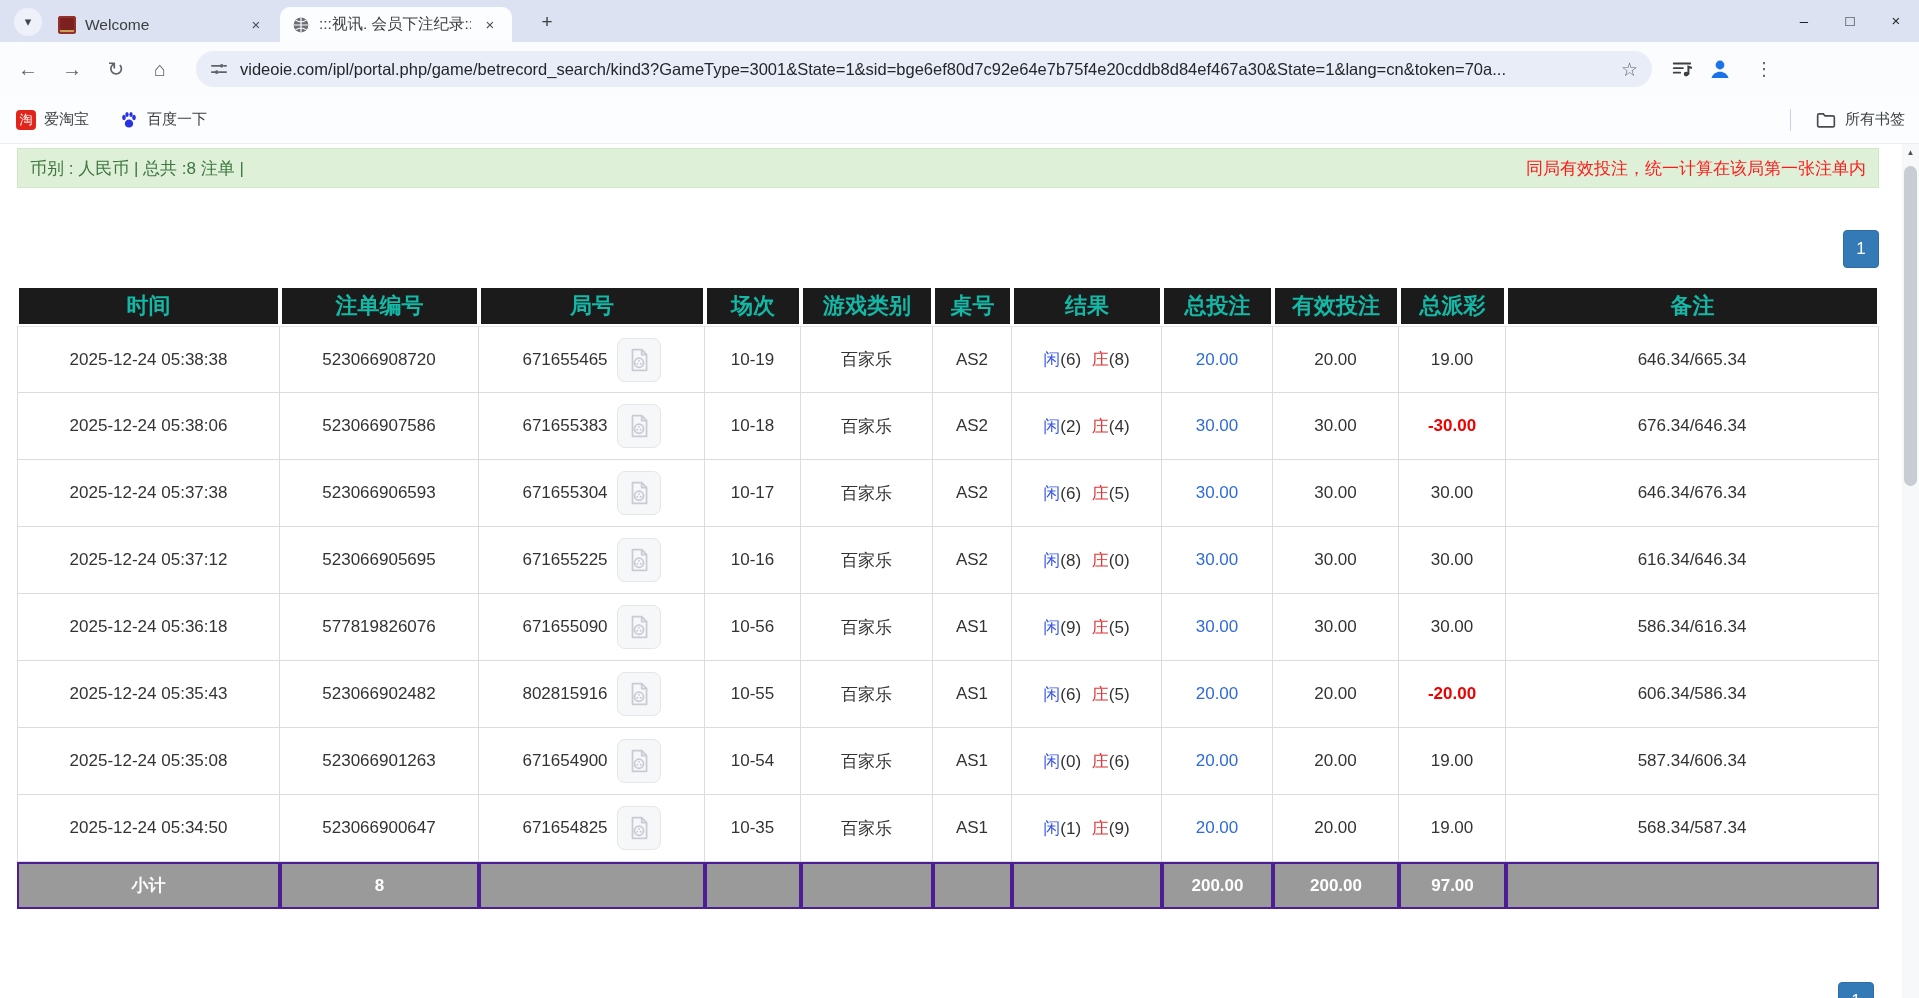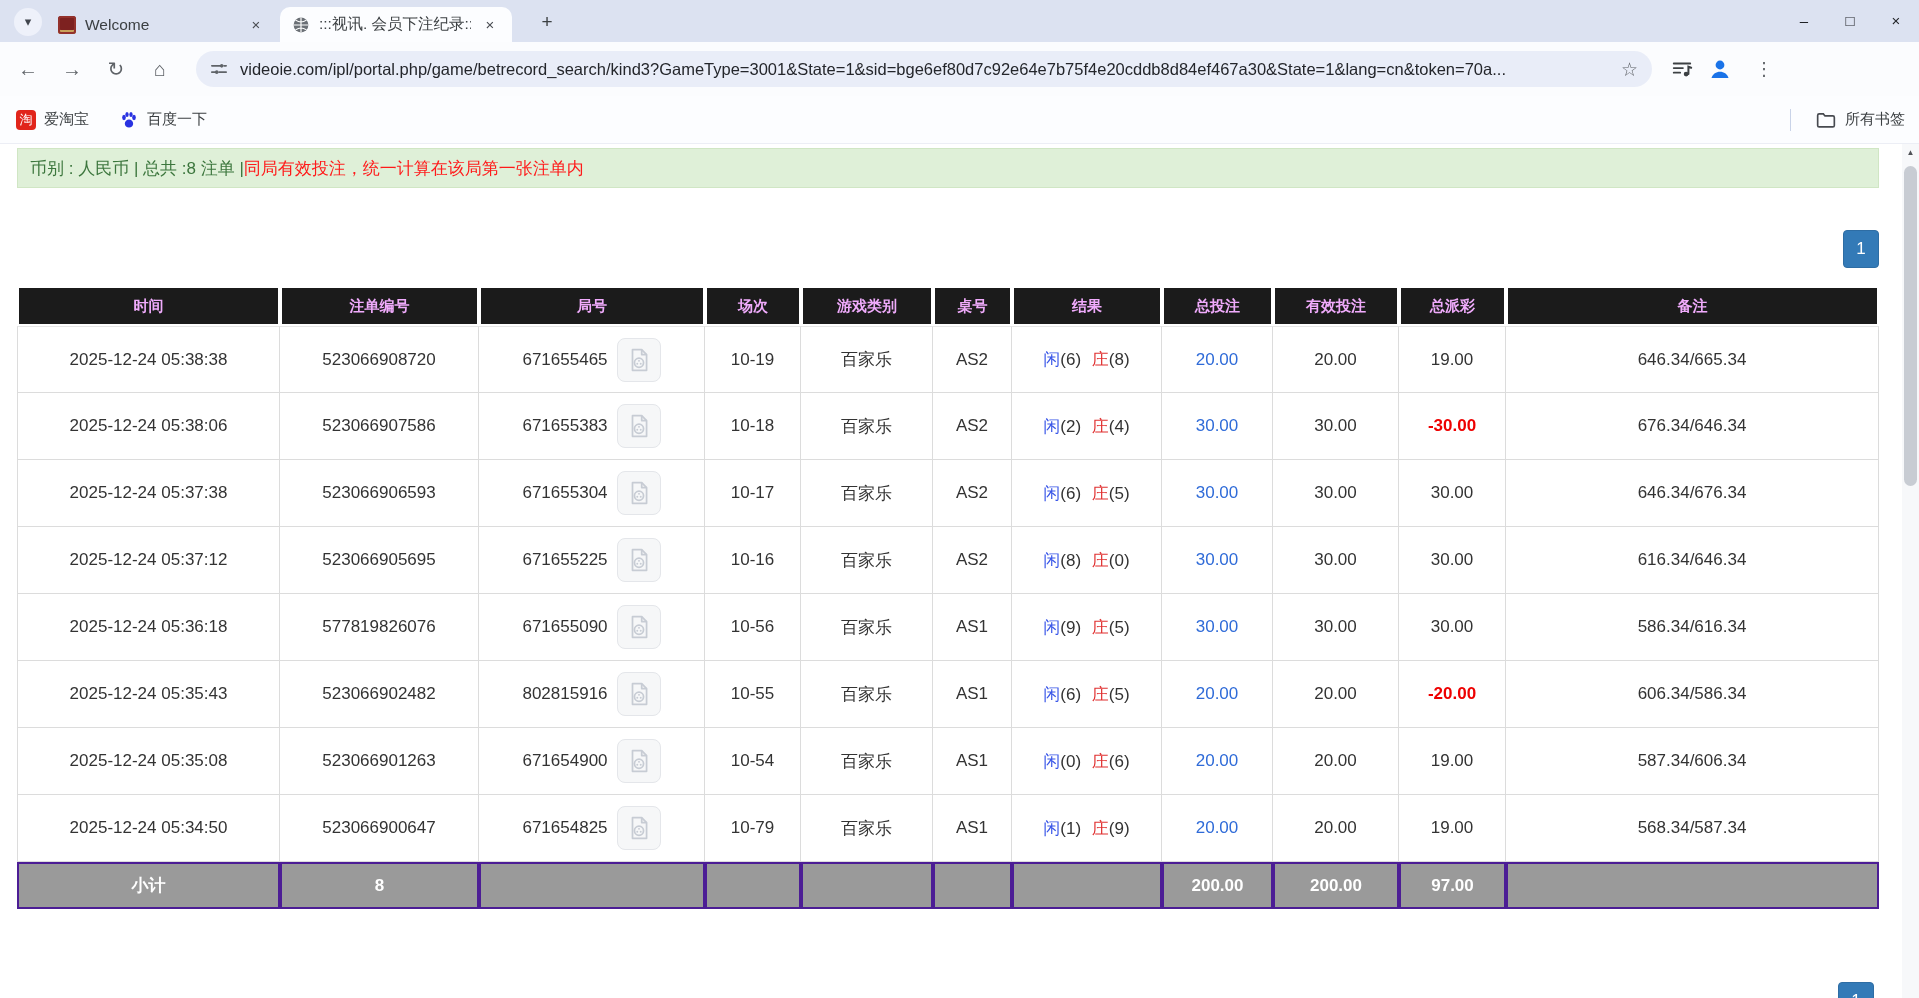--- a/index.html
+++ b/index.html
@@ -42,30 +42,30 @@
   .bm-divider { width:1px; height:22px; background:#c9d3e8; margin-right:16px; }
 
   
   .scrollbar { position:absolute; top:144px; right:0; width:17px; height:854px; background:#f7f8fa; }
   .scroll-arrow { width:17px; height:18px; text-align:center; line-height:18px; font-size:8px; color:#505257; }
   .scroll-thumb { position:absolute; top:22px; left:2px; width:13px; height:320px; background:#c8ccd3; border-radius:7px; }
 
   
   .page { position:absolute; top:144px; left:0; width:1902px; height:854px; background:#fff; overflow:hidden; }
   .info-bar { margin:4px 23px 0 17px; height:40px; background:var(--info-bg,#dff0d8);
-    border:1px solid #d0e6c4; display:flex; align-items:center; 
+    border:1px solid #d0e6c4; display:flex; align-items:center; justify-content:space-between;
     padding:0 12px; font-size:17px; }
   .info-left { color:var(--info-text,#3c763d); }
   .info-right { color:var(--notice-red,#ff1a1a); }
   .pager-row { margin:42px 23px 0 0; display:flex; justify-content:flex-end; }
   .page-btn { width:36px; height:38px; background:var(--accent-blue,#337ab7); border:1px solid #2e6da4;
     border-radius:4px; color:#fff; font-size:17px; text-align:center; line-height:36px; }
 
   table.bets { margin:18px 23px 0 17px; width:1862px; table-layout:fixed; border-collapse:separate; border-spacing:0; }
-  thead th { background:var(--header-bg,#1b1b1b); color:#f0abfc; font-weight:bold; font-size:15px;
+  thead th { background:var(--header-bg,#1b1b1b); color:#14b8a6; font-weight:bold; font-size:22px;
     height:40px; border:2px solid #fff; }
   tbody td { height:67px; text-align:center; font-size:17px; color:#333;
     border-right:1px solid #dcdcdc; border-bottom:1px solid #dcdcdc; background:#fff; }
   tbody td:first-child { border-left:1px solid #dcdcdc; }
   tbody tr:first-child td { border-top:1px solid #e6e6e6; }
   td.blue span { color:var(--bet-blue,#2f6bd8); }
   .payout-val.neg { color:var(--negative-red,#f00);font-weight:bold; }
   .player-label { color:var(--player-blue,#3a57e8); }
   .banker-label { color:var(--banker-red,#e03131); margin-left:6px; }
   .round-wrap { display:inline-flex; align-items:center; gap:9px; }
@@ -426,21 +426,21 @@
             <path d="M6 2.5h8.5L19 7v14.5H6z" stroke-linejoin="round"></path>
             <path d="M14.5 2.5V7H19" stroke-linejoin="round"></path>
             <circle cx="12" cy="14.5" r="4.2"></circle>
             <circle cx="12" cy="12.8" r="0.9" fill="#c7ccd4" stroke="none"></circle>
             <circle cx="10.4" cy="15.4" r="0.9" fill="#c7ccd4" stroke="none"></circle>
             <circle cx="13.6" cy="15.4" r="0.9" fill="#c7ccd4" stroke="none"></circle>
           </svg>
         </span>
       </span>
     </td>
-    <td><span>10-79</span></td>
+    <td><span>10-35</span></td>
     <td><span>百家乐</span></td>
     <td><span>AS1</span></td>
     <td>
       <span class="player-label">闲</span><span>(1) </span><span class="banker-label">庄</span><span>(9) </span>
     </td>
     <td class="blue"><span>20.00</span></td>
     <td><span>20.00</span></td>
     <td><span class="payout-val">19.00</span></td>
     <td><span>568.34/587.34</span></td>
   </tr>

